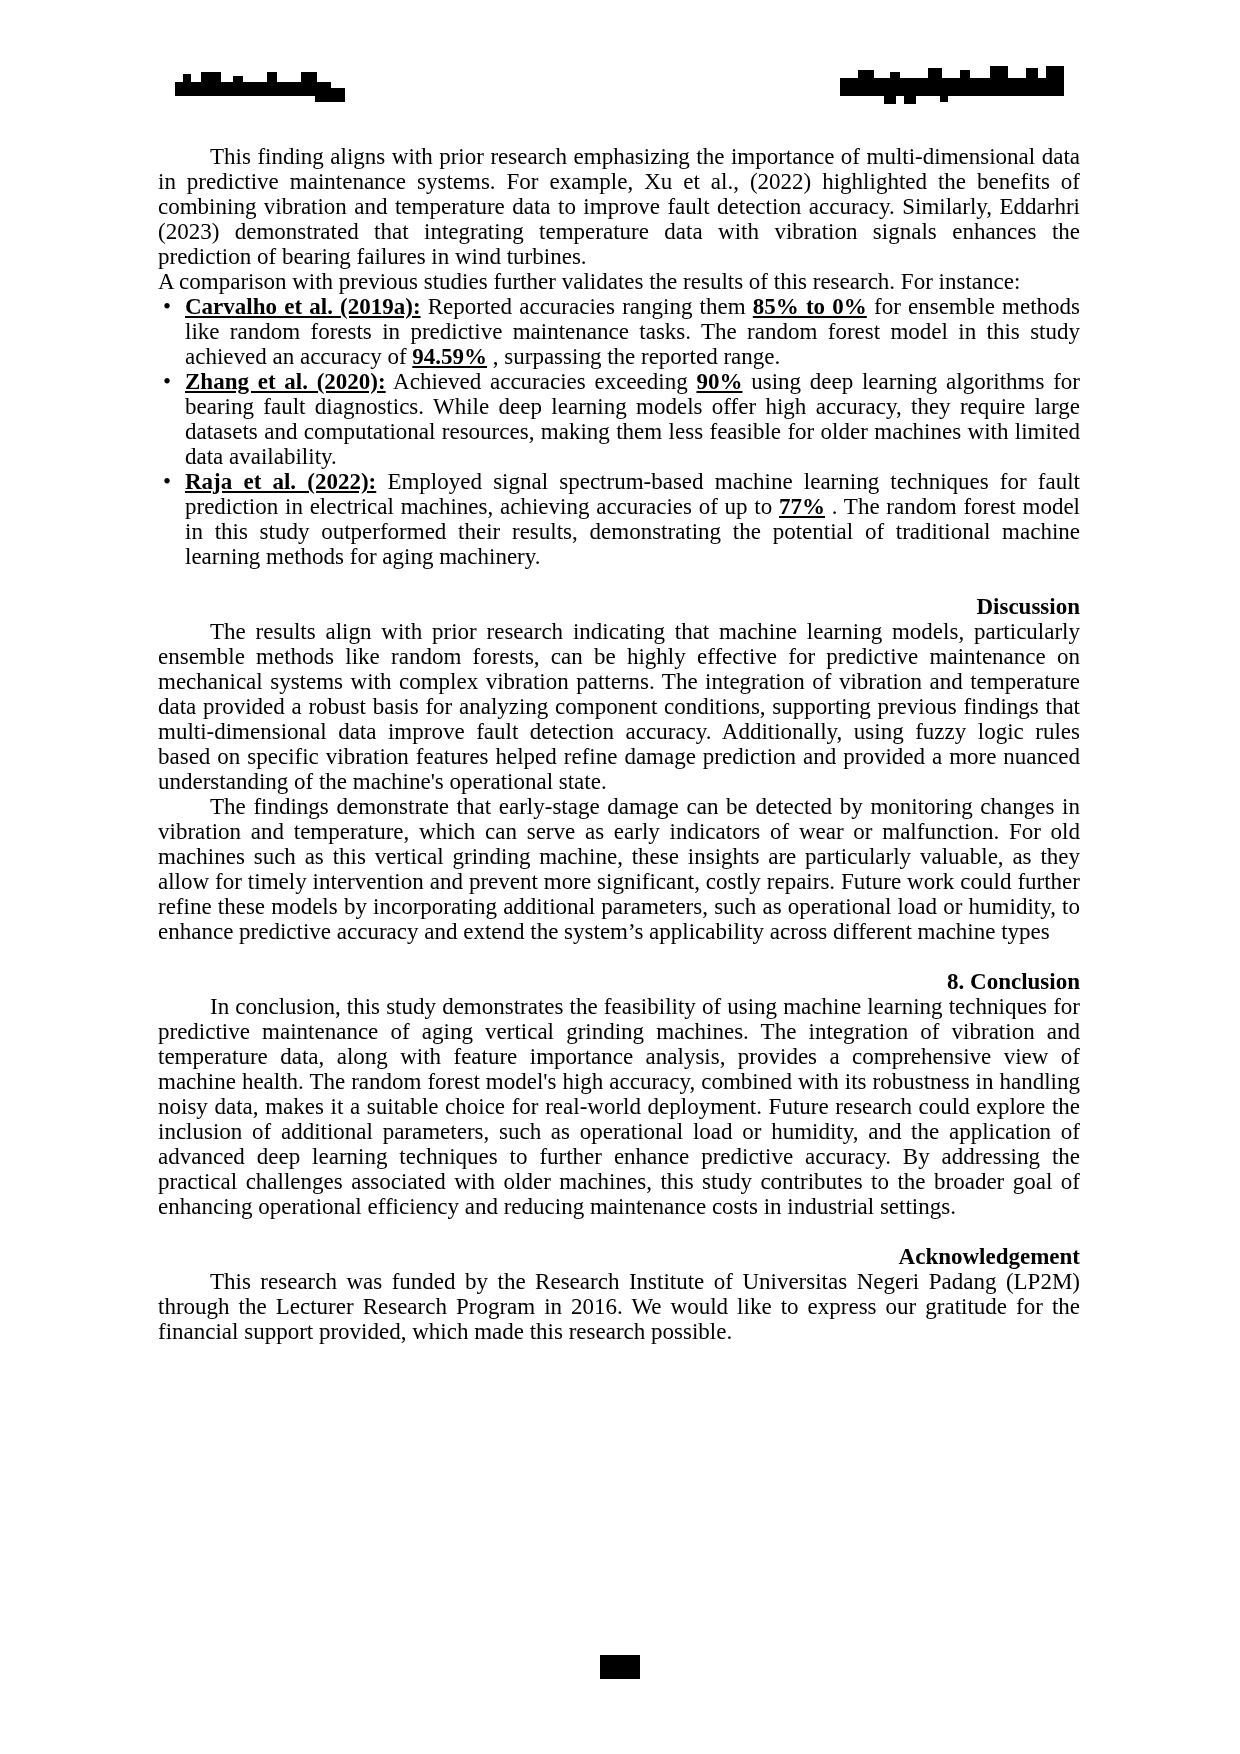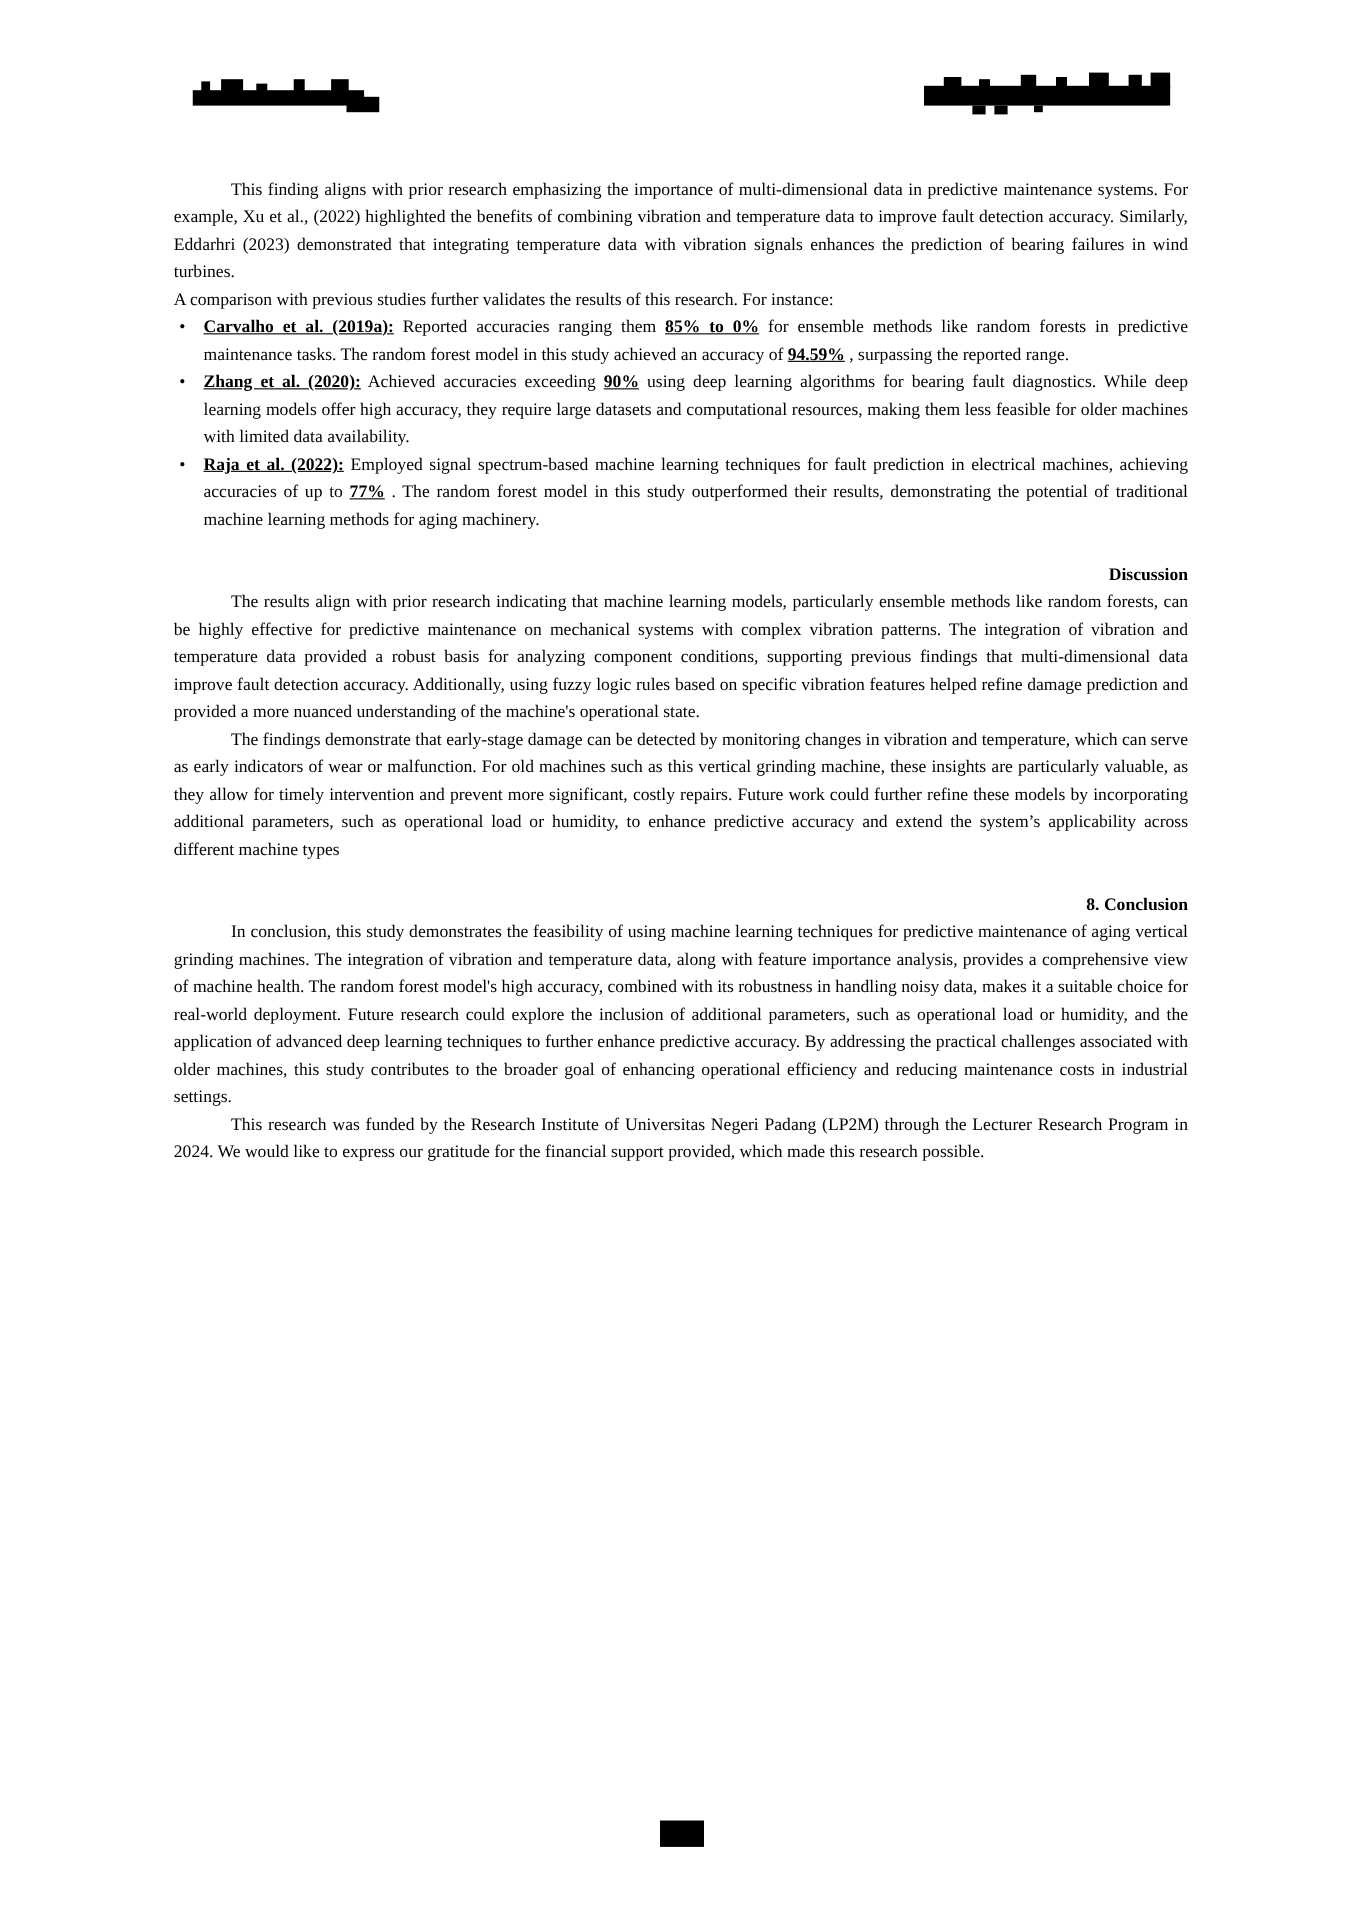--- a/index.html
+++ b/index.html
@@ -19,23 +19,23 @@
     inset: 0;
     background: #ffffff;
   }
   .redaction {
     position: absolute;
   }
   .redaction svg rect { fill: #000000; }
   .content {
     position: absolute;
     left: 158px;
-    top: 160px;
+    top: 144px;
     width: 922px;
-    font-size: 16px;
+    font-size: 23px;
     line-height: 25px;
     text-align: justify;
   }
   p { margin: 0; }
   .indent { text-indent: 52px; }
   ul.ref-list {
     margin: 0;
     padding: 0;
     list-style: none;
   }
@@ -117,19 +117,20 @@
       </li>
     </ul>
 
     <p class="heading">Discussion</p>
     <p class="indent">The results align with prior research indicating that machine learning models, particularly ensemble methods like random forests, can be highly effective for predictive maintenance on mechanical systems with complex vibration patterns. The integration of vibration and temperature data provided a robust basis for analyzing component conditions, supporting previous findings that multi-dimensional data improve fault detection accuracy. Additionally, using fuzzy logic rules based on specific vibration features helped refine damage prediction and provided a more nuanced understanding of the machine's operational state.</p>
     <p class="indent">The findings demonstrate that early-stage damage can be detected by monitoring changes in vibration and temperature, which can serve as early indicators of wear or malfunction. For old machines such as this vertical grinding machine, these insights are particularly valuable, as they allow for timely intervention and prevent more significant, costly repairs. Future work could further refine these models by incorporating additional parameters, such as operational load or humidity, to enhance predictive accuracy and extend the system’s applicability across different machine types</p>
 
     <p class="heading">8. Conclusion</p>
     <p class="indent">In conclusion, this study demonstrates the feasibility of using machine learning techniques for predictive maintenance of aging vertical grinding machines. The integration of vibration and temperature data, along with feature importance analysis, provides a comprehensive view of machine health. The random forest model's high accuracy, combined with its robustness in handling noisy data, makes it a suitable choice for real-world deployment. Future research could explore the inclusion of additional parameters, such as operational load or humidity, and the application of advanced deep learning techniques to further enhance predictive accuracy. By addressing the practical challenges associated with older machines, this study contributes to the broader goal of enhancing operational efficiency and reducing maintenance costs in industrial settings.</p>
 
-    <p class="indent">This research was funded by the Research Institute of Universitas Negeri Padang (LP2M) through the Lecturer Research Program in 2024. We would like to express our gratitude for the financial support provided, which made this research possible.</p>
+    <p class="heading">Acknowledgement</p>
+    <p class="indent">This research was funded by the Research Institute of Universitas Negeri Padang (LP2M) through the Lecturer Research Program in 2016. We would like to express our gratitude for the financial support provided, which made this research possible.</p>
 
   </div>
 
   <div class="page-num-redaction"></div>
 
 </div>
 
 </body></html>

